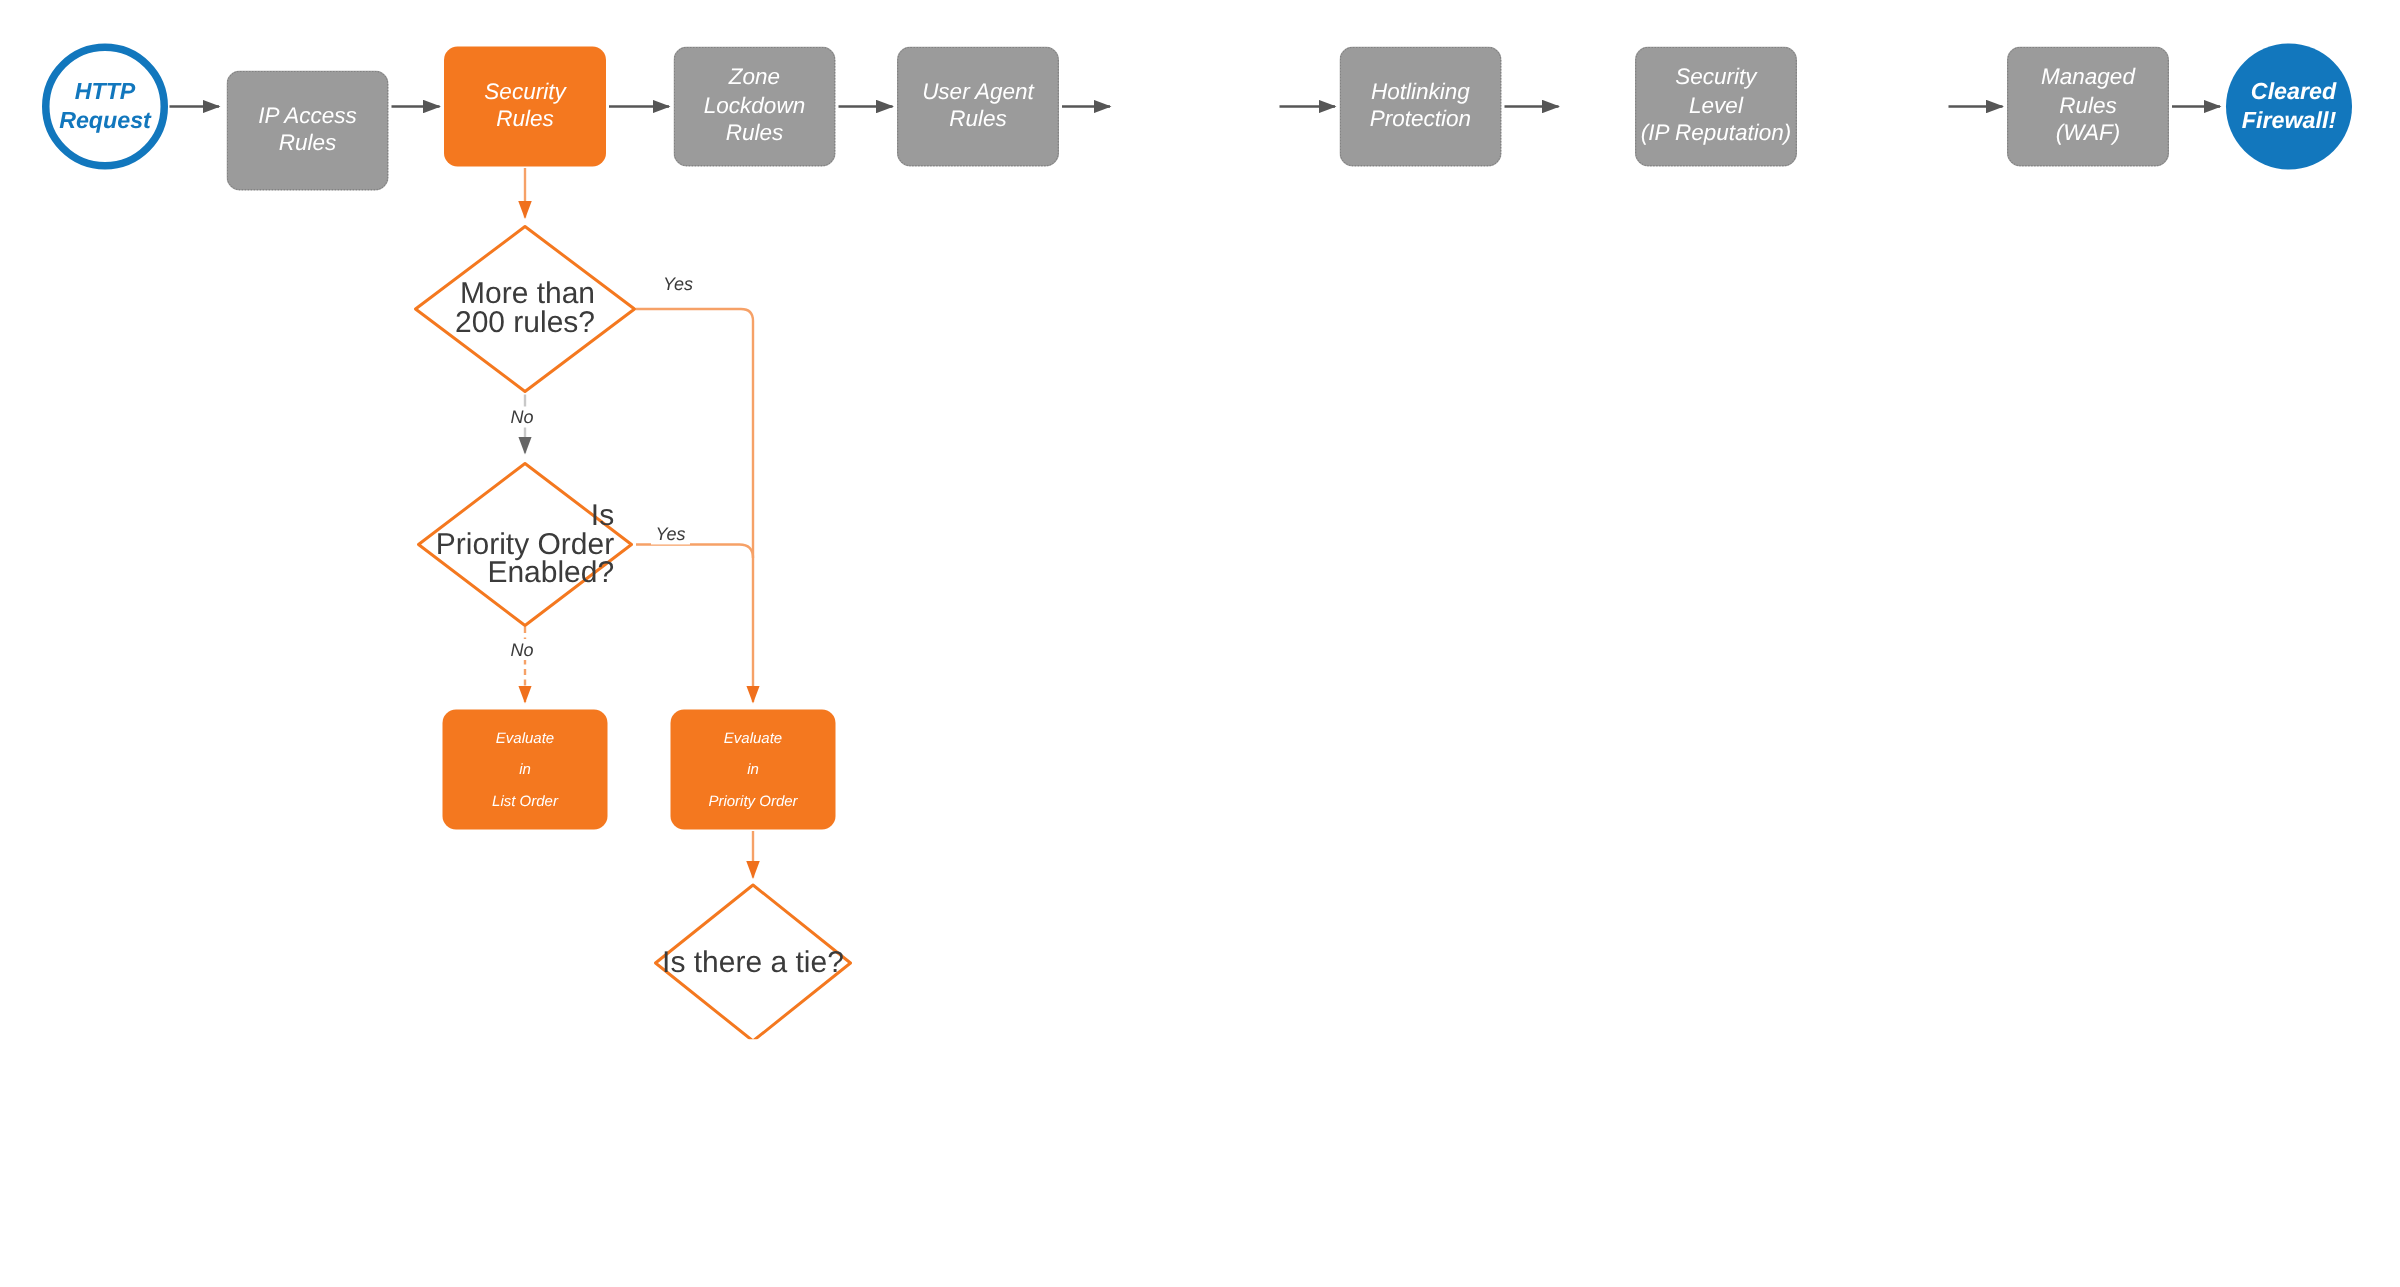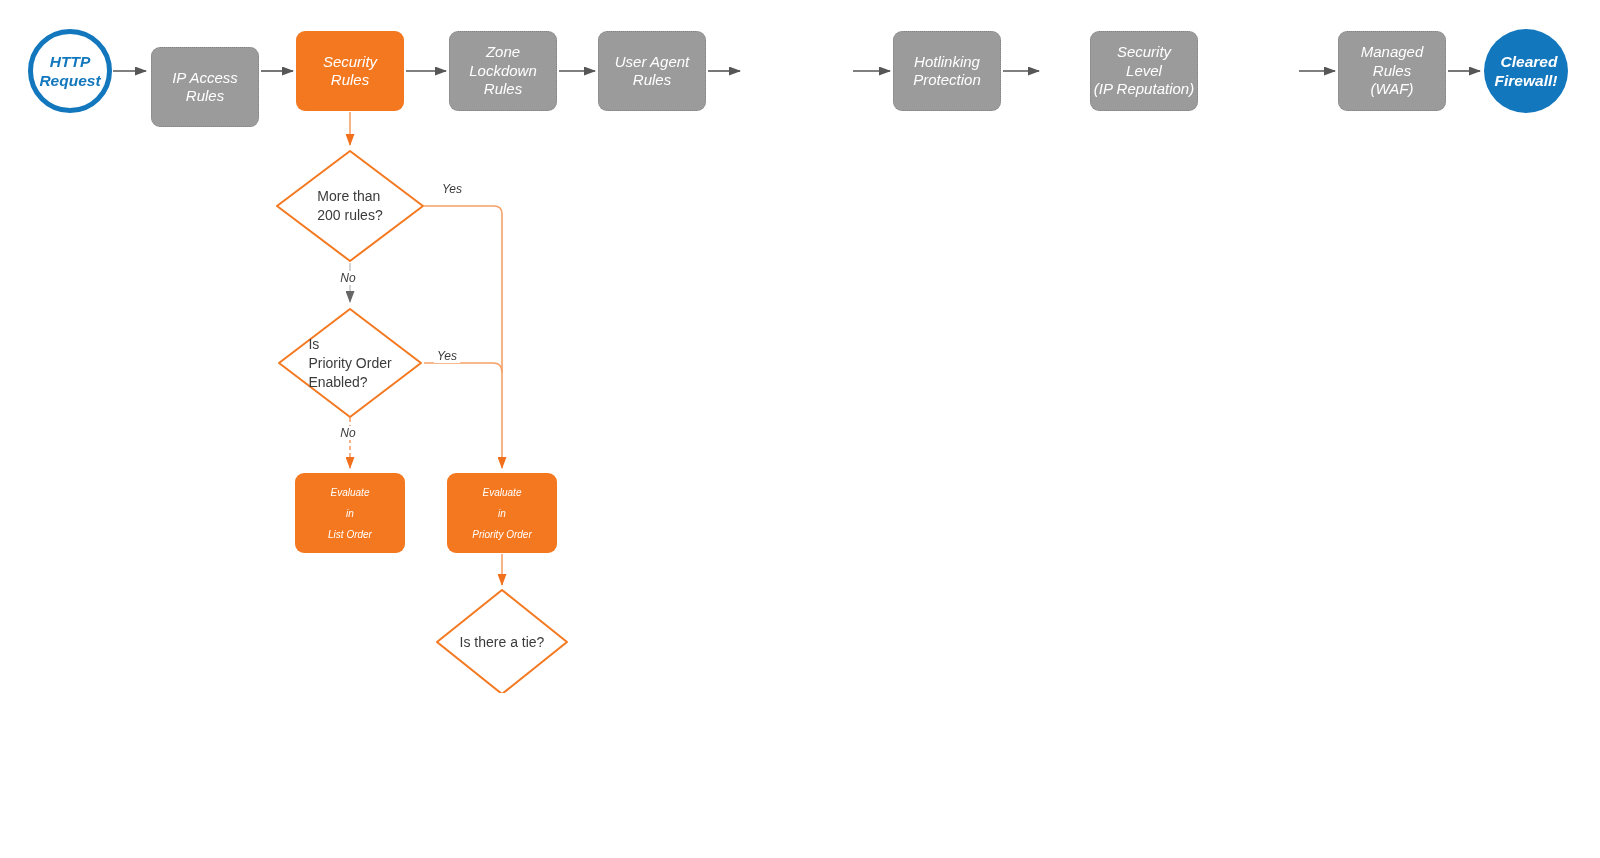--- a/index.html
+++ b/index.html
@@ -80,22 +80,22 @@
   }
   .diamond-svg {
     position: absolute;
     overflow: visible;
   }
   .diamond-label {
     position: absolute;
     display: flex;
     align-items: center;
     justify-content: center;
-    text-align: left;
-    font-size: 14px;
+    text-align: right;
+    font-size: 20px;
     line-height: 19px;
     color: var(--c-text-dark, #3B3B3B);
     white-space: pre-line;
   }
   .lbl {
     position: absolute;
     transform: translate(-50%, -50%);
     font-style: italic;
     font-size: 12px;
     color: var(--c-text-dark, #3B3B3B);

